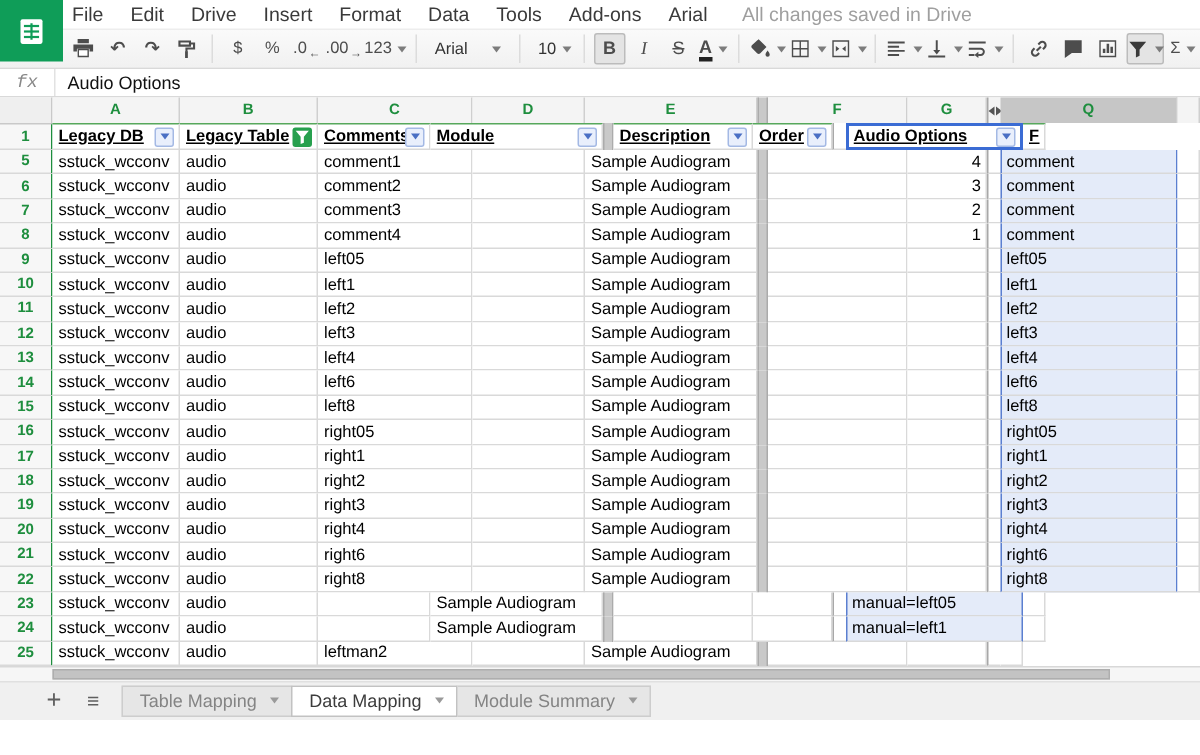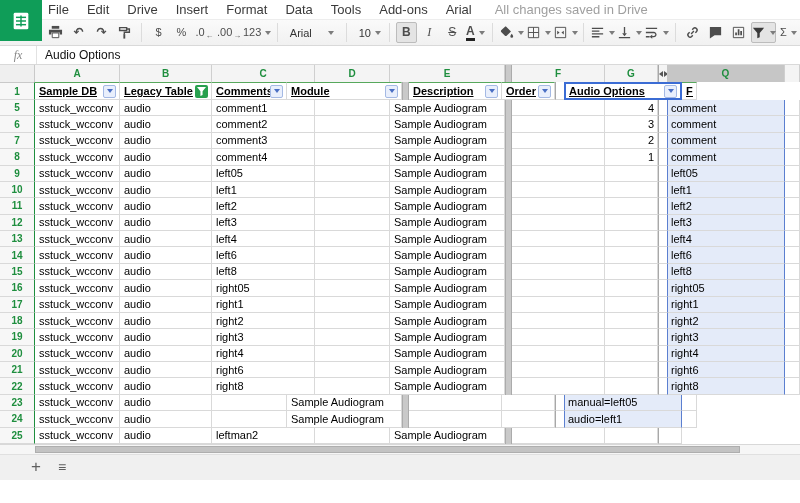--- a/index.html
+++ b/index.html
@@ -39,21 +39,21 @@
   .g-italic{font-style:italic;font-family:"Liberation Serif","DejaVu Serif",serif;font-size:12px;}
   .g-strike{text-decoration:line-through;font-size:12px;}
   .g-underbar{border-bottom:3px solid #222;font-size:12px;font-weight:bold;line-height:11px;}
   .mini-arrow{font-size:8px;margin-left:1px;margin-top:5px;}
   .dd{width:0;height:0;border-left:3px solid transparent;border-right:3px solid transparent;border-top:4px solid #7c7c7c;margin-left:4px;flex:none;}
   .tb-sep{width:1px;height:19px;background:#dcdcdc;margin:0 5px;flex:none;}
   .tb-btn.select{justify-content:space-between;padding:0 5px;color:#333;}
 
   
   .formula-bar{height:19px;box-sizing:border-box;border-bottom:1px solid #d9d9d9;display:flex;align-items:stretch;background:#fff;}
-  .fx{width:36px;font-family:Liberation Serif, serif;font-style:italic;color:#888;font-size:12px;border-right:1px solid #e2e2e2;display:flex;align-items:center;justify-content:center;flex:none;}
+  .fx{width:36px;font-family:Liberation Mono, monospace;font-style:italic;color:#888;font-size:12px;border-right:1px solid #e2e2e2;display:flex;align-items:center;justify-content:center;flex:none;}
   .formula-value{padding-left:8px;font-size:12px;color:#111;display:flex;align-items:center;}
 
   
   .grid{width:800px;}
   .letters-row{height:17px;display:flex;background:#f4f4f4;}
   .corner{width:35px;box-sizing:border-box;background:#efefef;border-right:1px solid #c9c9c9;flex:none;}
   .letter-cell{box-sizing:border-box;border-right:1px solid #cfcfcf;display:flex;align-items:center;justify-content:center;font-size:10px;font-weight:bold;color:var(--filter-green);background:#f4f4f4;flex:none;cursor:pointer;}
   .letter-cell.sel{background:#c6c6c6;}
   .divider-cell{background:#c9c9c9;border-left:1px solid #ababab;border-right:1px solid #ababab;box-sizing:border-box;flex:none;}
   .gap-cell{box-sizing:border-box;border-left:1px solid #a8a8a8;border-bottom:1px solid var(--grid-line);background:#fff;display:flex;align-items:center;justify-content:center;flex:none;overflow:visible;}
@@ -314,21 +314,21 @@
             <span class="tri-l"></span>
             <span class="tri-r"></span>
           </span>
         </div>
         <div class="letter-cell sel" style="width: 118px;">Q</div>
         <div class="letter-cell" style="width: 15px;"></div>
       </div>
     <div class="grid-row header-row">
         <div class="gutter">1</div>
         <div class="cell" style="width: 85px;">
-          <span class="hdr-text">Sample DB</span>
+          <span class="hdr-text">Legacy DB</span>
           <div class="filter-dd">
             <i></i>
           </div>
         </div>
         <div class="cell" style="width: 92px;">
           <span class="hdr-text">Legacy Table</span>
           <div class="filter-active">
             <svg viewBox="0 0 10 10">
               <path d="M0 0h10L6.2 4.6V9L3.8 10V4.6z" fill="#fff"></path>
             </svg>
@@ -639,21 +639,21 @@
         <div class="grid-row data-row">
           <div class="gutter">24</div>
           <div class="cell" style="width: 85px;">sstuck_wcconv</div>
           <div class="cell" style="width: 92px;">audio</div>
           <div class="cell" style="width: 75px;"></div>
           <div class="cell" style="width: 115px;">Sample Audiogram</div>
           <div class="divider-cell" style="width: 7px;"></div>
           <div class="cell" style="width: 93px;"></div>
           <div class="cell align-right" style="width: 53px;"></div>
           <div class="gap-cell" style="width: 9px;"></div>
-          <div class="cell col-q" style="width: 118px;">audio=left1</div>
+          <div class="cell col-q" style="width: 118px;">manual=left1</div>
           <div class="cell" style="width: 15px;"></div>
         </div>
         <div class="grid-row data-row">
           <div class="gutter">25</div>
           <div class="cell" style="width: 85px;">sstuck_wcconv</div>
           <div class="cell" style="width: 92px;">audio</div>
           <div class="cell" style="width: 103px;">leftman2</div>
           <div class="cell" style="width: 75px;"></div>
           <div class="cell" style="width: 115px;">Sample Audiogram</div>
           <div class="divider-cell" style="width: 7px;"></div>
@@ -665,15 +665,29 @@
       </div>
   </div>
 
   <div class="hscroll">
     <div class="hthumb"></div>
   </div>
 
   <div class="tabbar">
     <span class="add-sheet">+</span>
     <span class="all-sheets">≡</span>
+    <div class="tabs">
+        <div class="tab">
+          <span>Table Mapping</span>
+          <span class="dd"></span>
+        </div>
+        <div class="tab active">
+          <span>Data Mapping</span>
+          <span class="dd"></span>
+        </div>
+        <div class="tab">
+          <span>Module Summary</span>
+          <span class="dd"></span>
+        </div>
+      </div>
   </div>
 
 </div>
 
 </body></html>

